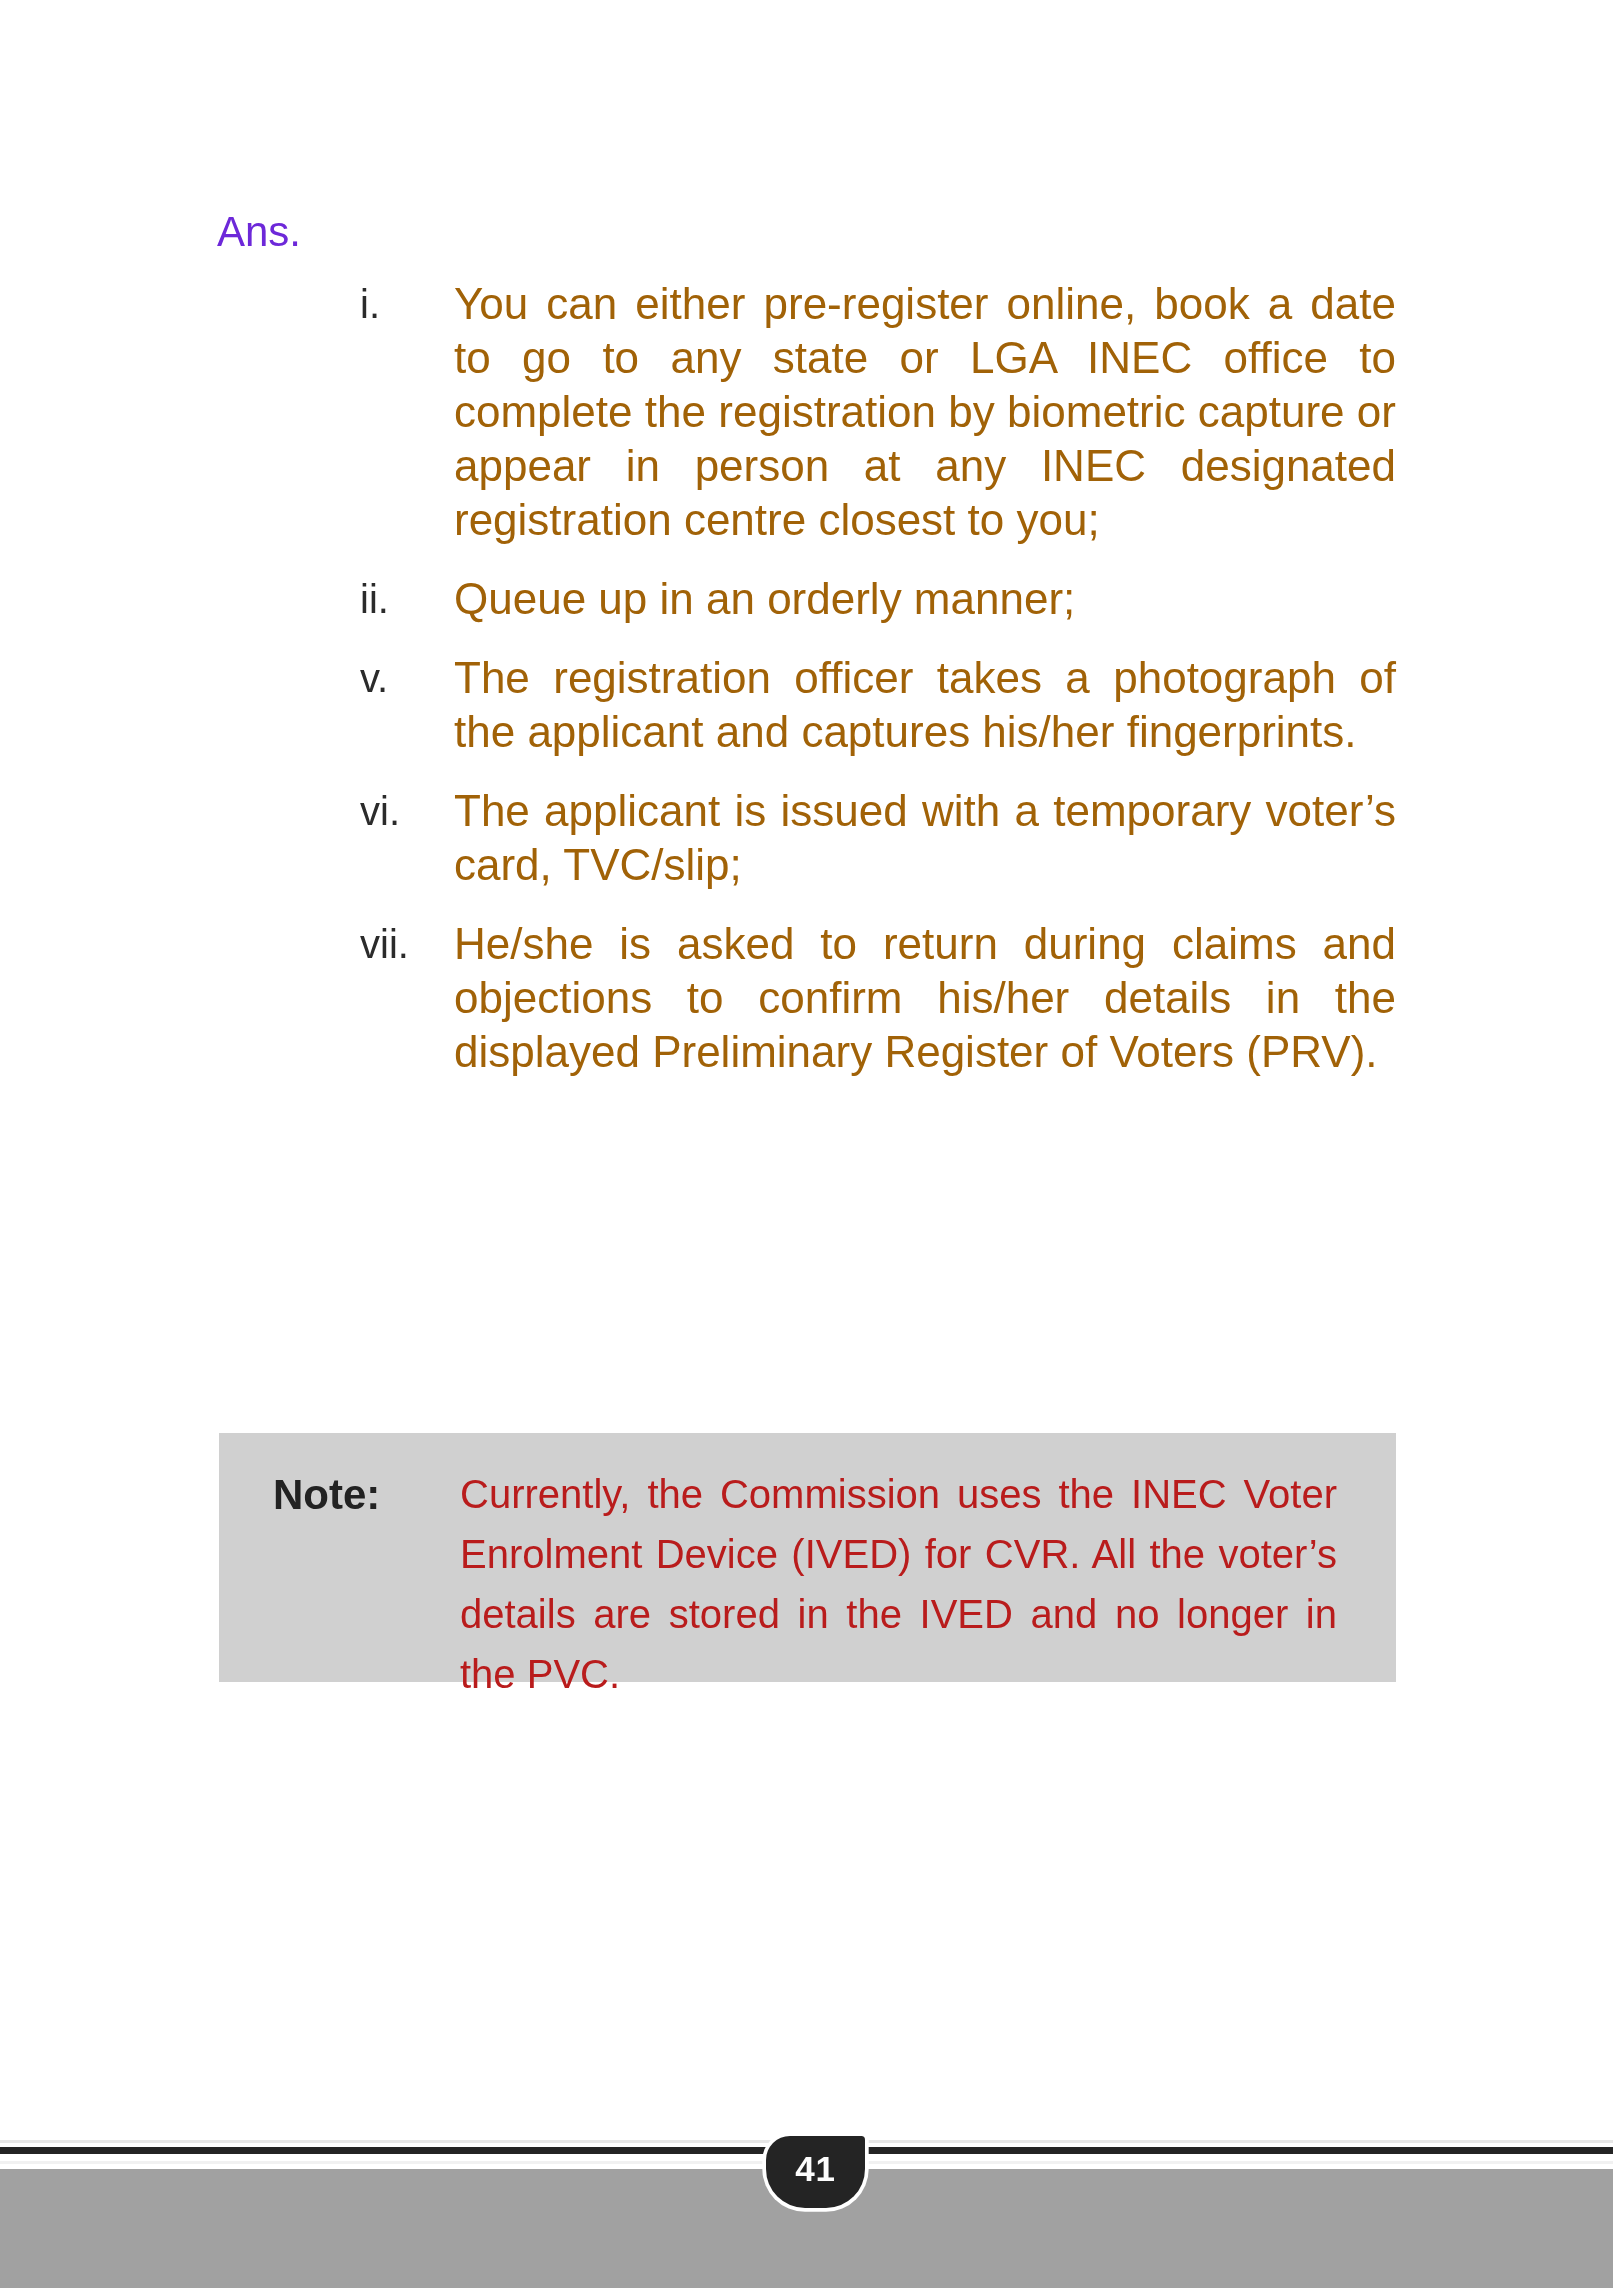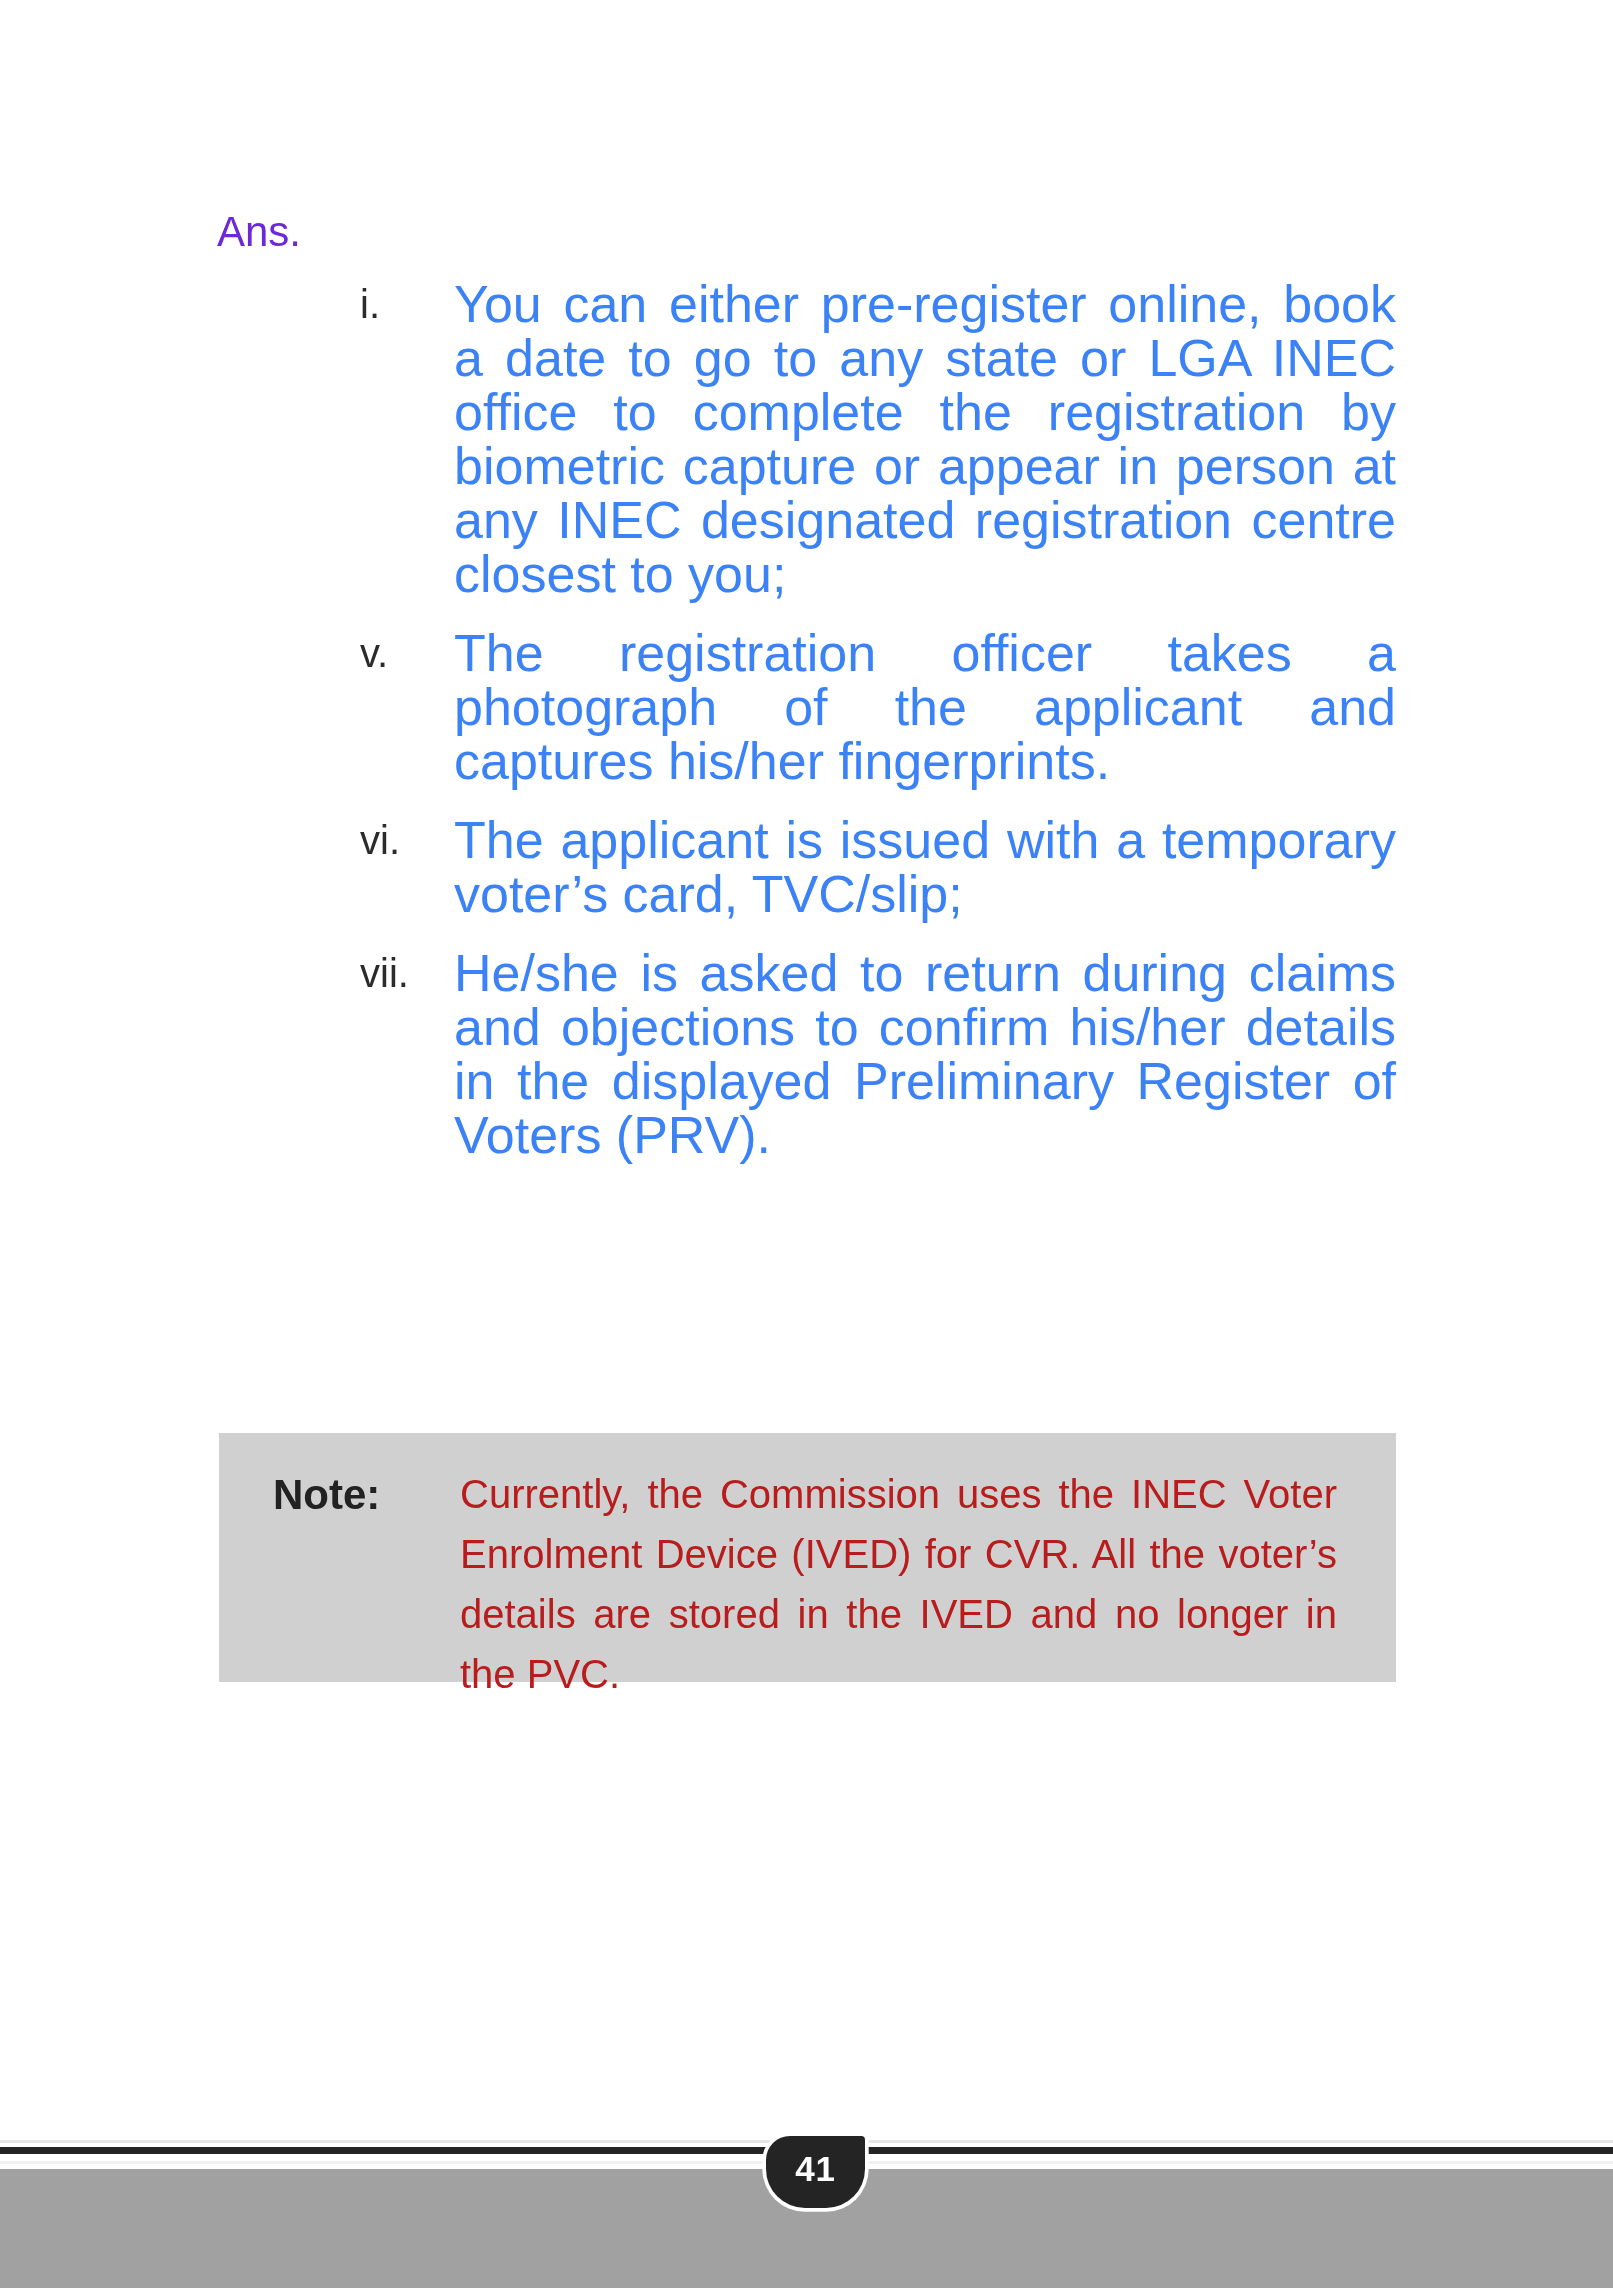--- a/index.html
+++ b/index.html
@@ -20,21 +20,21 @@
   }
   .answer-item{
     display:flex;align-items:flex-start;margin-bottom:25px;
   }
   .answer-item .numeral{
     width:94px;flex:0 0 94px;
     font-size:40px;line-height:54px;color:#2b2b2b;
   }
   .answer-item .item-text{
     flex:1 1 auto;
-    font-size:52px;line-height:54px;color:#3b82f6;
+    font-size:44px;line-height:54px;color:#a16207;
     text-align:justify;
   }
   .note-box{
     position:absolute;left:219px;top:1433px;width:1177px;height:249px;
   }
   .note-label{
     position:absolute;left:54px;top:35px;
     font-size:42px;font-weight:bold;line-height:54px;color:#222222;
   }
   .note-text{
@@ -72,20 +72,24 @@
 <div class="page">
 
   <div class="ans-label">Ans.</div>
 
   <div class="answer-list">
     <div class="answer-item">
       <div class="numeral">i.</div>
       <div class="item-text">You can either pre-register online, book a date to go to any state or LGA INEC office to complete the registration by biometric capture or appear in person at any INEC designated registration centre closest to you;</div>
     </div>
     <div class="answer-item">
+      <div class="numeral">ii.</div>
+      <div class="item-text">Queue up in an orderly manner;</div>
+    </div>
+    <div class="answer-item">
       <div class="numeral">v.</div>
       <div class="item-text">The registration officer takes a photograph of the applicant and captures his/her fingerprints.</div>
     </div>
     <div class="answer-item">
       <div class="numeral">vi.</div>
       <div class="item-text">The applicant is issued with a temporary voter’s card, TVC/slip;</div>
     </div>
     <div class="answer-item">
       <div class="numeral">vii.</div>
       <div class="item-text">He/she is asked to return during claims and objections to confirm his/her details in the displayed Preliminary Register of Voters (PRV).</div>

